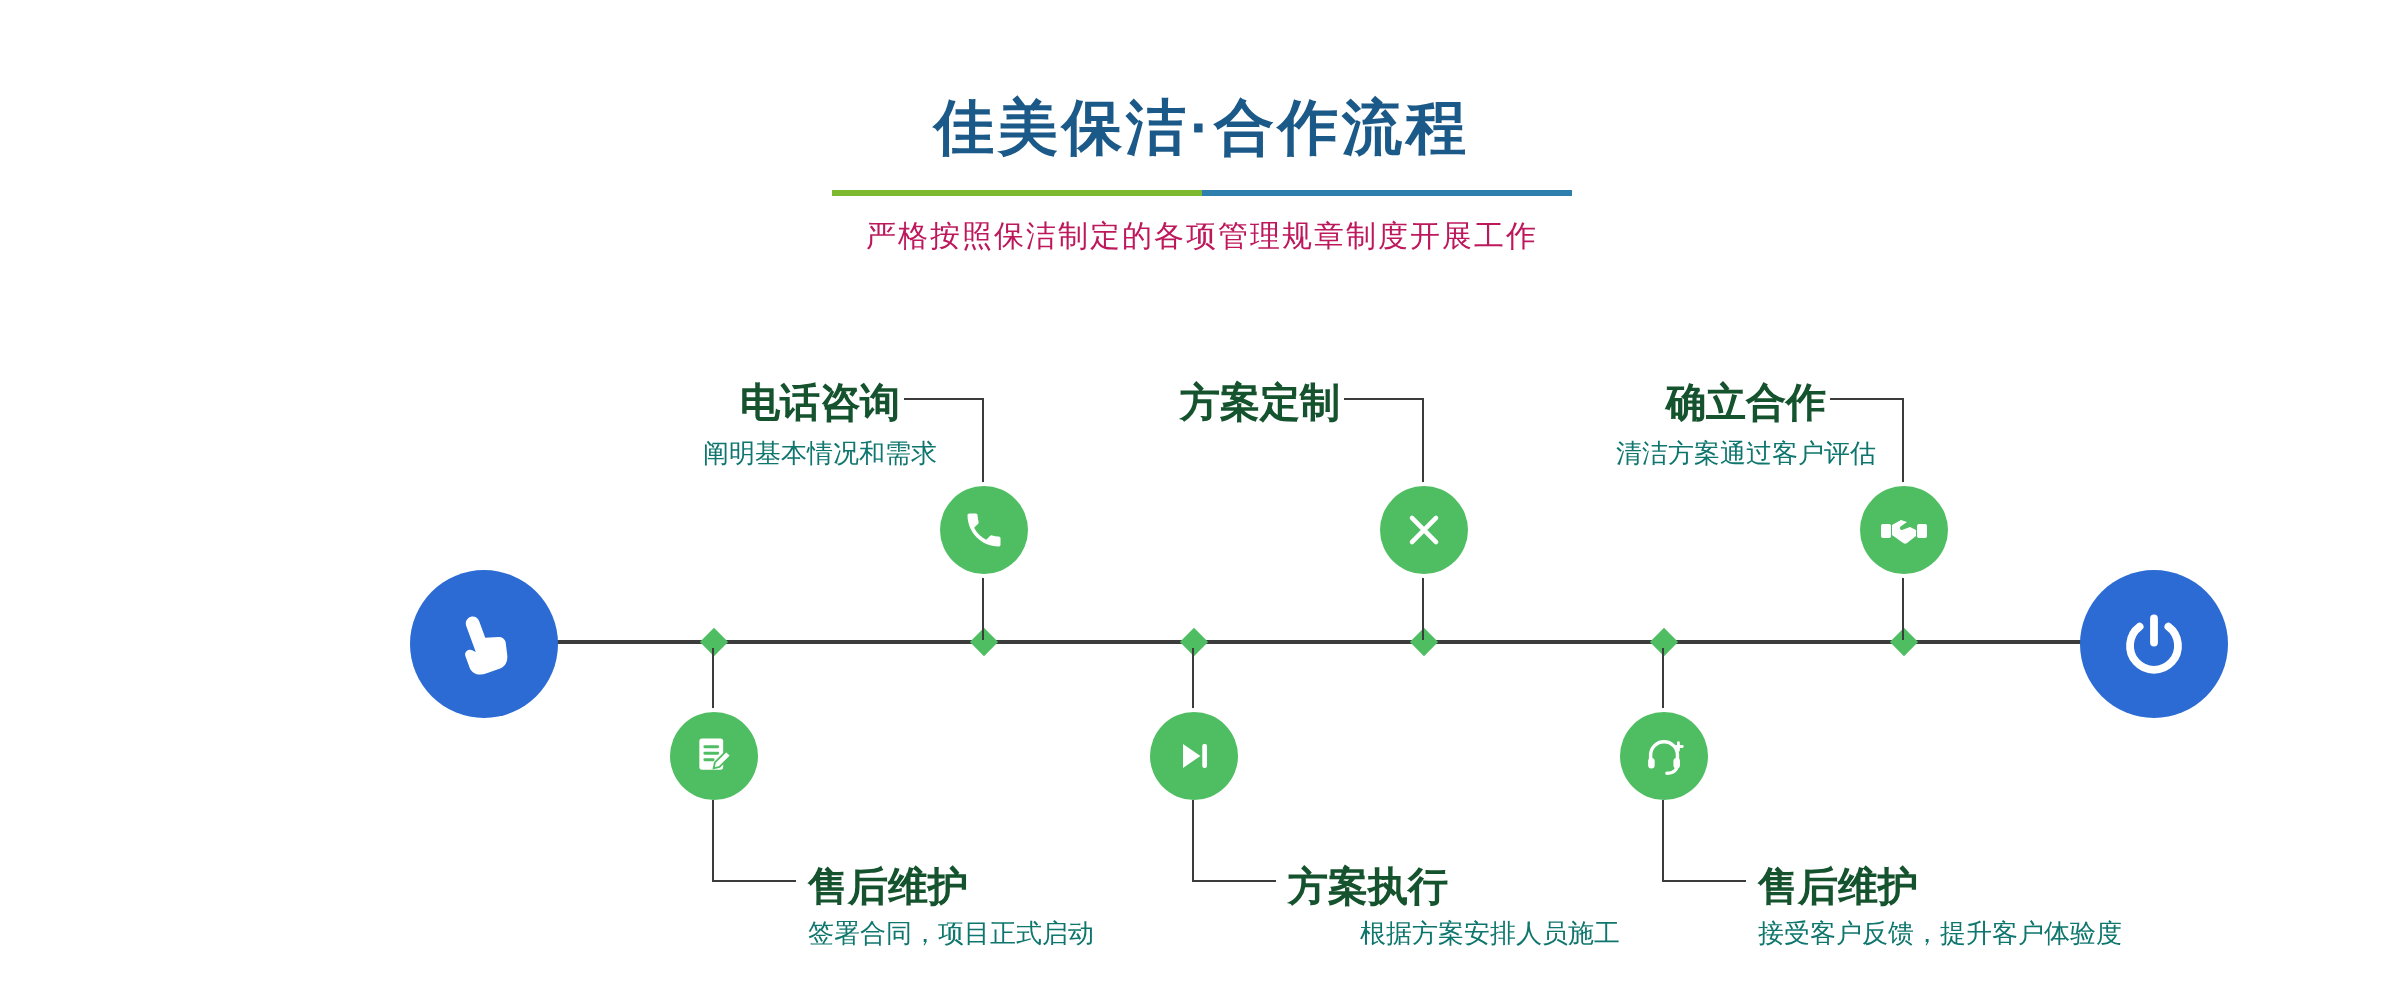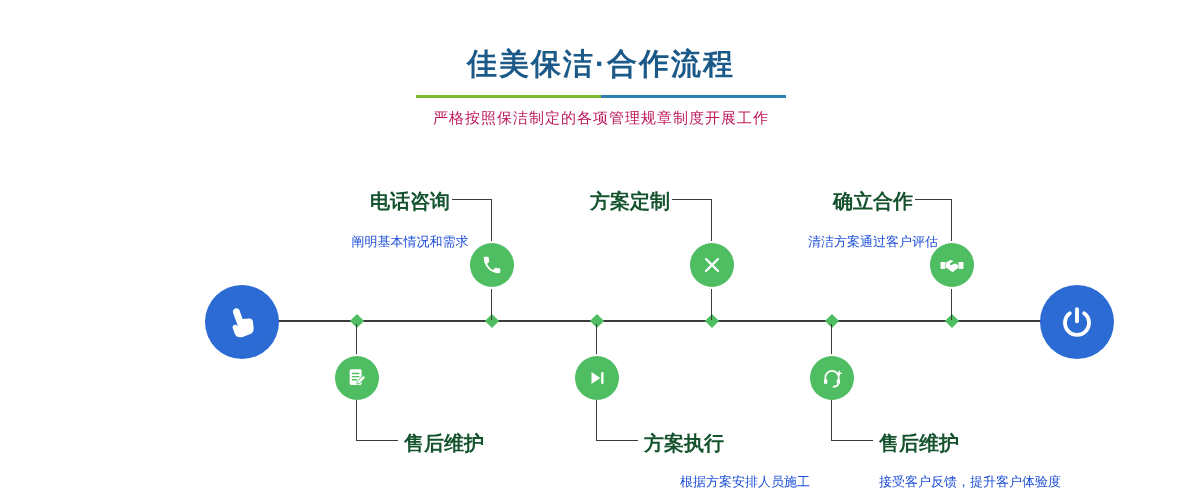--- a/index.html
+++ b/index.html
@@ -25,21 +25,21 @@
 
   .diamond{position:absolute;width:10px;height:10px;background:#4fbe62;transform:rotate(45deg);top:316px;}
 
   .node{position:absolute;width:44px;height:44px;border-radius:50%;background:#4fbe62;
     display:flex;align-items:center;justify-content:center;box-shadow:0 0 0 2px #fff;}
 
   .conn-v{position:absolute;width:1px;background:#3c3c3c;}
   .conn-h{position:absolute;height:1px;background:#3c3c3c;}
 
   .step-title{position:absolute;font-size:20px;font-weight:bold;color:#14532d;white-space:nowrap;}
-  .step-desc{position:absolute;font-size:13px;color:#1d4ed8;white-space:nowrap;margin-top:15px;}
+  .step-desc{position:absolute;font-size:13px;color:#0f766e;white-space:nowrap;}
   .top-block{text-align:center;width:200px;}
   .icon-wrap{display:flex;align-items:center;justify-content:center;line-height:0;}
 </style>
 </head>
 <body>
 
 <div class="stage">
 
   <div class="page-title">佳美保洁·合作流程</div>
   <div class="divider">
@@ -122,20 +122,21 @@
         <g stroke="#4fbe62" stroke-width="1.6" stroke-linecap="round">
           <path d="M7 7h7M7 10.5h7M7 14h4.5"></path>
         </g>
         <path d="M12.5 15.5l6.2-6.2 2.5 2.5-6.2 6.2-3.2.7z" fill="#fff" stroke="#4fbe62" stroke-width="1"></path>
       </svg>
     </span>
   </div>
   <div class="conn-v" style="left:304px;top:400px;height:41px;"></div>
   <div class="conn-h" style="left:304px;top:440px;width:42px;"></div>
   <div class="step-title" style="left:352px;top:430px;">售后维护</div>
+  <div class="step-desc" style="left:352px;top:458px;">签署合同，项目正式启动</div>
 
   <div class="conn-v" style="left:544px;top:324px;height:32px;"></div>
   <div class="node" style="left:523px;top:356px;">
     <span class="icon-wrap">
       <svg viewBox="0 0 24 24" width="22" height="22" fill="#fff">
         <path d="M6 5.5l9.5 6.5L6 18.5z"></path>
         <rect x="16.5" y="5.5" width="2.6" height="13" rx="1"></rect>
       </svg>
     </span>
   </div>

